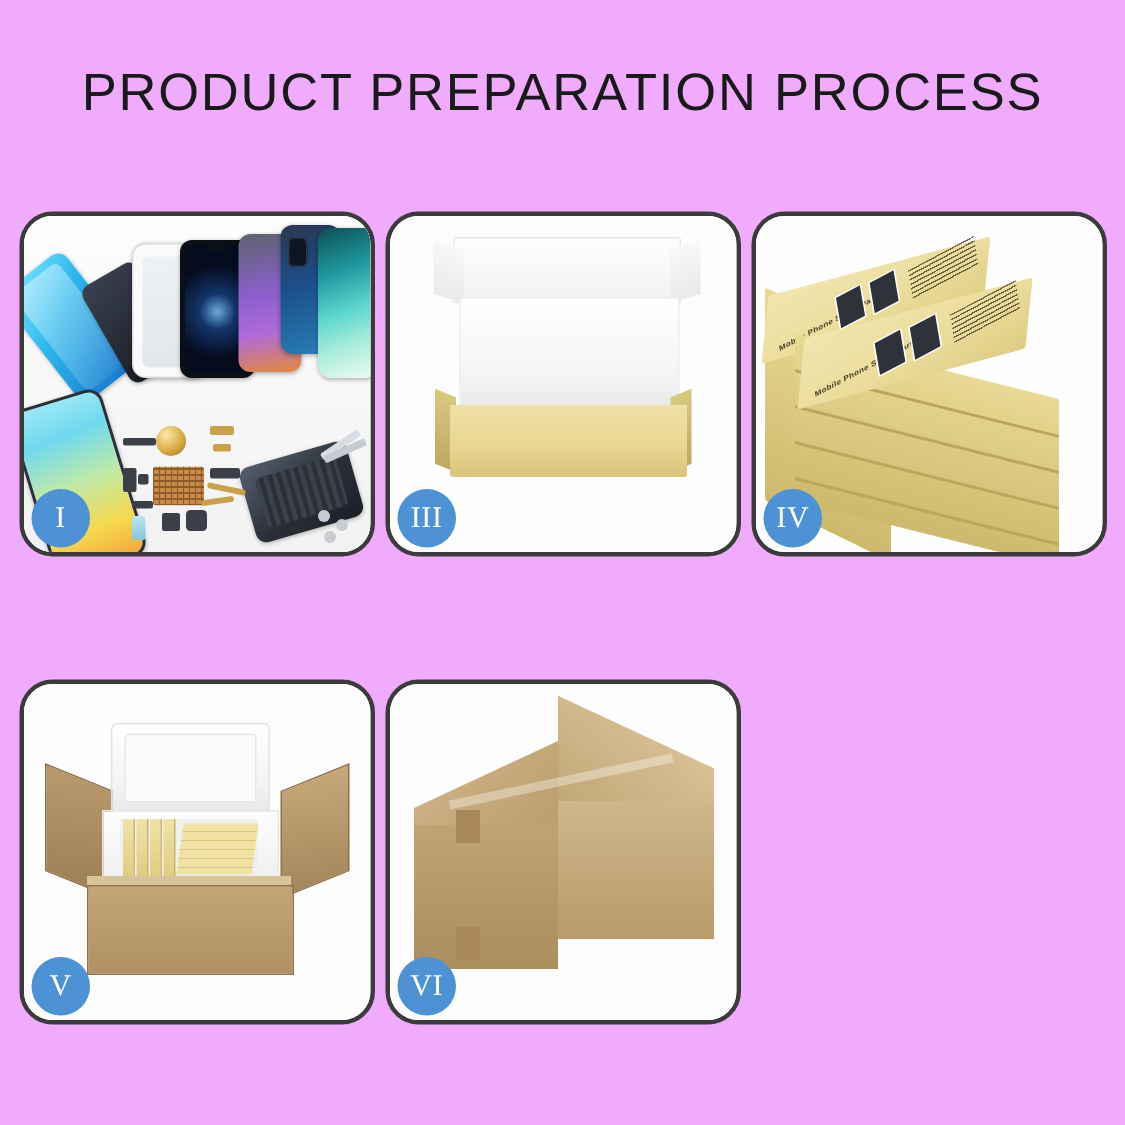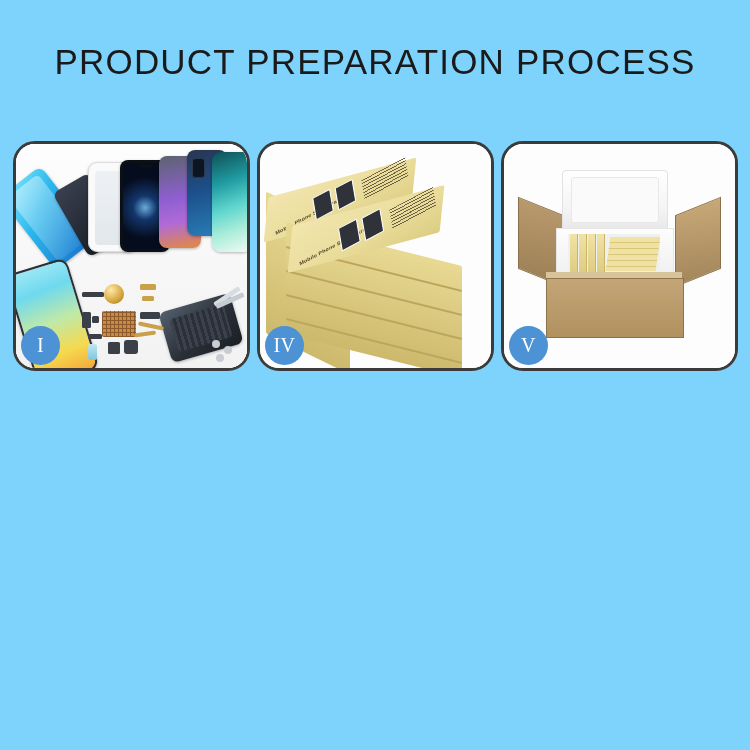--- a/index.html
+++ b/index.html
@@ -5,21 +5,21 @@
   html, body {
     margin: 0; padding: 0;
     width: 750px; height: 750px;
     background: #ffffff;
     font-family: "Liberation Sans", sans-serif;
     overflow: hidden;
   }
   #page {
     position: relative;
     width: 750px; height: 750px;
-    background: #7dd3fc;
+    background: #f0abfc;
   }
 
   
   .header { position: absolute; top: 0; left: 0; width: 750px; text-align: center; }
   .title {
     font-family: "Liberation Sans", sans-serif;
     font-size: 35px;
     font-weight: 400;
     letter-spacing: 1.2px;
     color: #1a1a1a;
@@ -397,20 +397,33 @@
         <div class="chip light" style="left:196px;top:150px;width:30px;height:5px;transform:rotate(-34deg);background:#d8dde3;"></div>
         <div class="chip light" style="left:199px;top:154px;width:30px;height:5px;transform:rotate(-24deg);background:#c6ccd3;"></div>
         <div class="chip light" style="left:196px;top:196px;width:8px;height:8px;border-radius:50%;"></div>
         <div class="chip light" style="left:208px;top:202px;width:8px;height:8px;border-radius:50%;"></div>
         <div class="chip light" style="left:200px;top:210px;width:8px;height:8px;border-radius:50%;"></div>
       </div>
       <div class="badge">I</div>
     </div>
 
 
+    <div class="panel">
+      <div class="photo">
+        <div class="b3-lidtop"></div>
+        <div class="b3-foam"></div>
+        <div class="b3-leftwall"></div>
+        <div class="b3-rightwall"></div>
+        <div class="b3-bubble">
+            <div class="bb"></div>
+          </div>
+        <div class="b3-front"></div>
+      </div>
+      <div class="badge">III</div>
+    </div>
 
     <div class="panel">
       <div class="photo">
 
         <div class="st st-side" style="left:6px;top:68px;width:84px;height:142px;transform:skewY(26deg);"></div>
 
         <div class="st st-top" style="left:6px;top:34px;width:148px;height:44px;transform:skewY(-15deg) skewX(-6deg);">
           <div class="lbl" style="left:10px;top:26px;transform:rotate(-15deg);">Mobile Phone Spare Parts</div>
           <div class="lbl-win" style="left:48px;top:10px;width:16px;height:22px;transform:rotate(-15deg);"></div>
           <div class="lbl-win" style="left:70px;top:6px;width:16px;height:22px;transform:rotate(-15deg);"></div>
@@ -445,15 +458,27 @@
           <div class="v-slab" style="left:20px;"></div>
           <div class="v-slab" style="left:29px;"></div>
           <div class="v-slabflat"></div>
         </div>
         <div class="v-cartonlip"></div>
         <div class="v-cartonfront"></div>
       </div>
       <div class="badge">V</div>
     </div>
 
+    <div class="panel">
+      <div class="photo">
+        <div class="c6-topL"></div>
+        <div class="c6-topR"></div>
+        <div class="c6-seam"></div>
+        <div class="c6-frontL"></div>
+        <div class="c6-frontR"></div>
+        <div class="c6-tape" style="left:44px;top:84px;"></div>
+        <div class="c6-tape" style="left:44px;top:162px;"></div>
+      </div>
+      <div class="badge">VI</div>
+    </div>
 
   </div>
 </div>
 
 </body></html>

